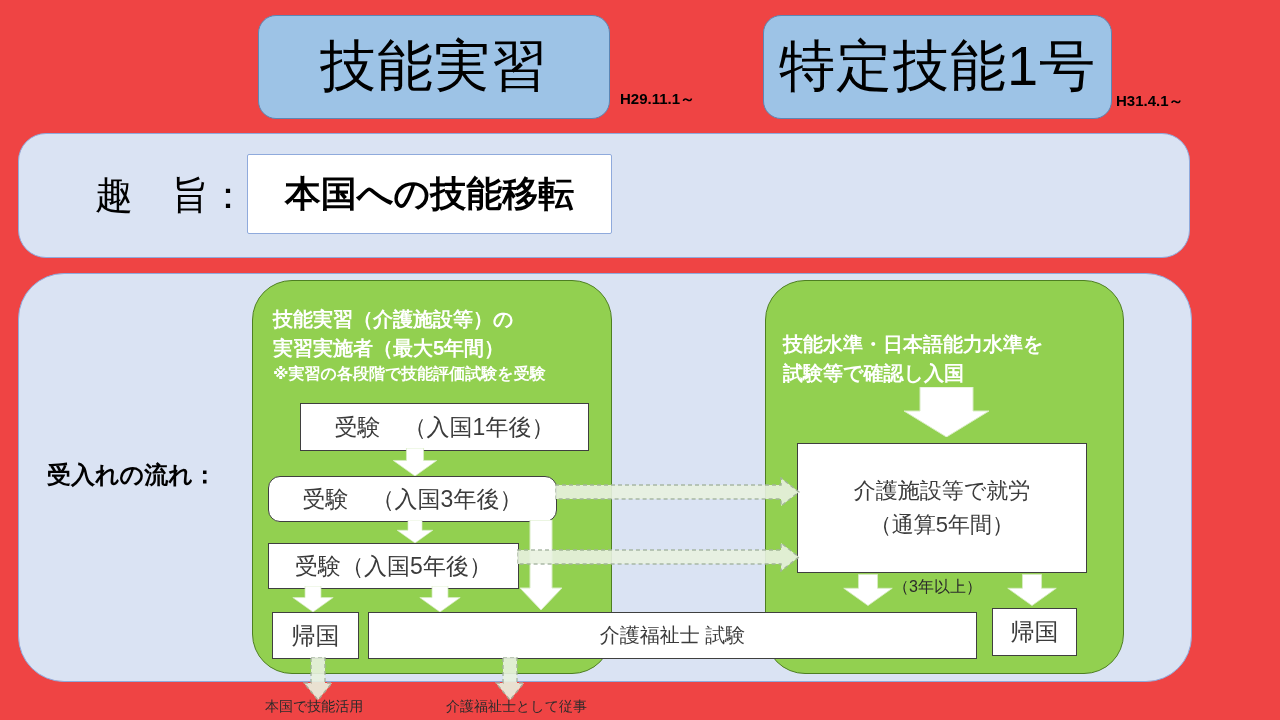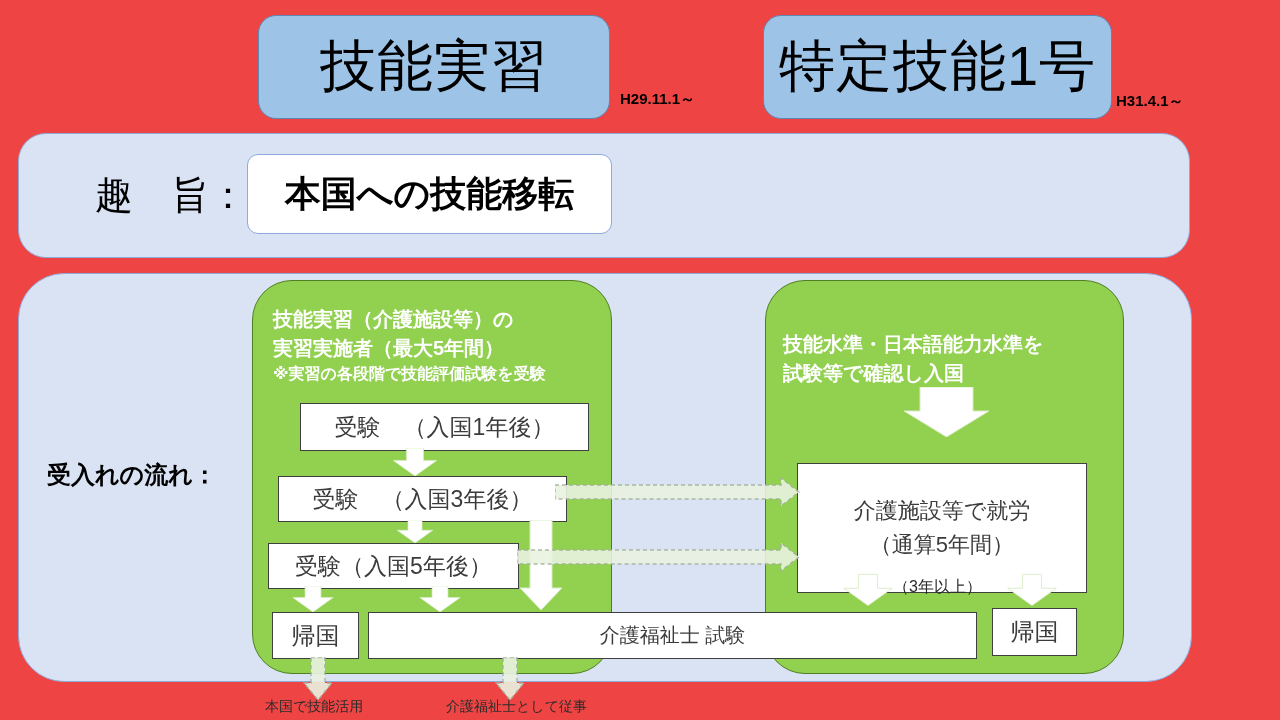--- a/index.html
+++ b/index.html
@@ -37,41 +37,41 @@
     z-index:1;
   }
   .purpose-panel{border-radius:28px;}
   .flow-panel{border-radius:46px;}
 
   .purpose-label{font-size:38px;color:#000;z-index:2;}
   .flow-label{font-size:24px;font-weight:bold;color:#000;z-index:2;}
 
   .white-pill{
     background:#fff;border:1.6px solid var(--panel-border);
-    border-radius:11px;z-index:2;
+    border-radius:2px;z-index:2;
   }
   .purpose-text-l{font-size:36px;font-weight:bold;color:#000;}
   .purpose-text-r{font-size:30px;font-weight:bold;color:#000;}
 
   .green-panel{
     background:var(--green-box);
     border:1.2px solid var(--green-border);
     border-radius:40px;z-index:2;
   }
   .green-header{color:#fff;font-weight:bold;z-index:3;line-height:29px;font-size:20px;}
   .green-note{font-size:16px;line-height:21px;}
 
   .flow-box{
     background:#fff;border:1.6px solid var(--white-box-border);
     color:var(--text-box);z-index:3;
   }
   .exam-text{font-size:23px;}
   .small-text{font-size:24px;}
   .long-text{font-size:20px;}
-  .work-text{font-size:22px;line-height:34px;margin-top:20px;}
+  .work-text{font-size:22px;line-height:34px;}
 
   .block-arrow{z-index:3;}
   .block-arrow polygon{fill:#ffffff;stroke:#d8ecc4;stroke-width:1;}
 
   .dashed-arrow{z-index:4;opacity:.9;}
   .dashed-arrow polygon{
     fill:var(--dashed-arrow-fill);
     stroke:var(--dashed-arrow-stroke);
     stroke-width:1.4;stroke-dasharray:4 3;
   }
@@ -113,21 +113,21 @@
   </div>
 
   <div class="abs center flow-box exam-text" style="left:268px;top:403px;width:287px;height:46px;margin-left:32px;">
     <span>受験　（入国1年後）</span>
   </div>
 
   <svg class="abs block-arrow" style="left:385px;top:448px;" width="60" height="28" viewBox="0 0 60 36">
     <polygon points="19,0 41,0 41,16 58,16 30,36 2,16 19,16"></polygon>
   </svg>
 
-  <div class="abs center flow-box exam-text" style="left:278px;top:476px;width:287px;height:44px;">
+  <div class="abs center flow-box exam-text" style="left:268px;top:476px;width:287px;height:44px;border-radius:12px;">
     <span>受験　（入国3年後）</span>
   </div>
 
   <svg class="abs block-arrow" style="left:385px;top:520px;" width="60" height="23" viewBox="0 0 60 36">
     <polygon points="19,0 41,0 41,16 58,16 30,36 2,16 19,16"></polygon>
   </svg>
 
   <svg class="abs block-arrow" style="left:519px;top:520px;" width="44" height="90" viewBox="0 0 44 90">
     <polygon points="11,0 33,0 33,68 43,68 22,90 1,68 11,68"></polygon>
   </svg>

